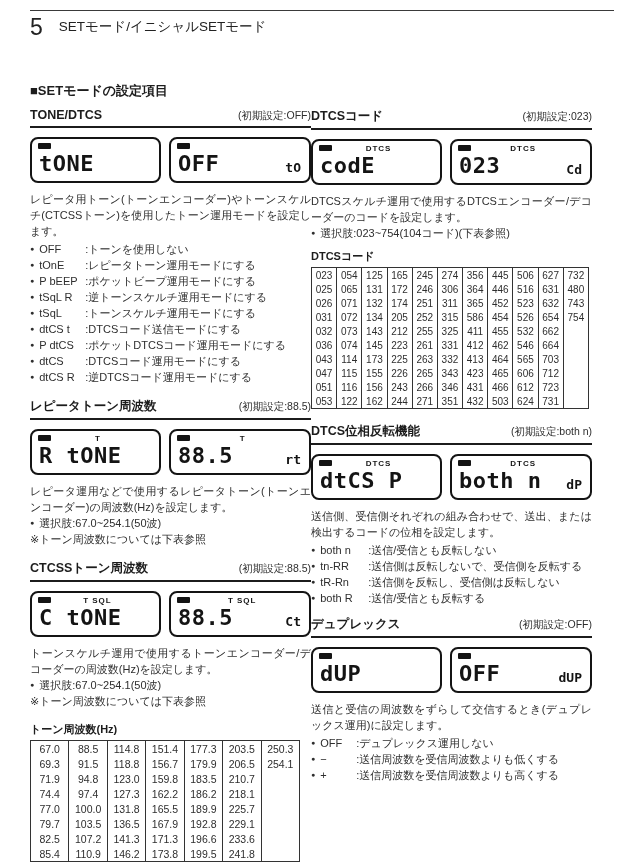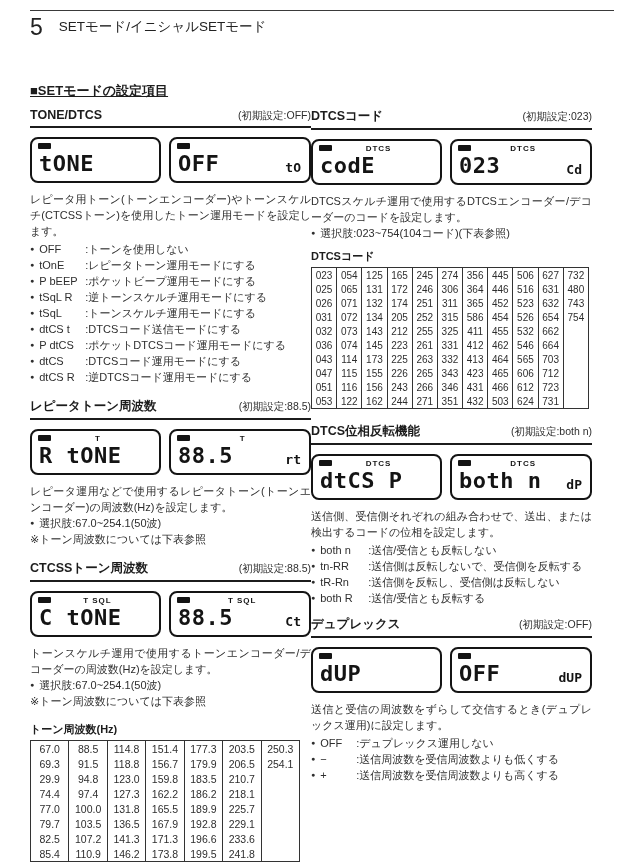--- a/index.html
+++ b/index.html
@@ -11,21 +11,21 @@
   }
   .page{position:relative;width:644px;height:868px;overflow:hidden;background:#fff;}
 
   
   .header{padding:10px 30px 0 30px;}
   .toprule{border-top:1.5px solid #3a3a3a;height:0;}
   .hrow{display:flex;align-items:flex-start;margin-top:3px;}
   .chapnum{font-size:23px;line-height:26px;color:#222;}
   .chaptitle{font-size:13.5px;line-height:26px;margin-left:16px;color:#222;}
 
-  .setmode-heading{margin:42px 0 8px 30px;font-size:13px;font-weight:bold;color:#1d1d1d;text-decoration:underline;}
+  .setmode-heading{margin:42px 0 8px 30px;font-size:13px;font-weight:bold;color:#1d1d1d;}
 
   
   .cols{display:flex;padding:0 27px 0 30px;align-items:flex-start;}
   .col{width:281px;flex:none;}
 
   
   .sec{margin-bottom:13px;}
   .sechead{display:flex;justify-content:space-between;align-items:baseline;
            border-bottom:2px solid #1c1c1c;padding-bottom:3px;}
   .sectitle{font-weight:bold;font-size:12.5px;color:#1c1c1c;}
@@ -218,21 +218,21 @@
             <tr>
               <td>69.3</td>
               <td>91.5</td>
               <td>118.8</td>
               <td>156.7</td>
               <td>179.9</td>
               <td>206.5</td>
               <td>254.1</td>
             </tr>
             <tr>
-              <td>29.9</td>
+              <td>71.9</td>
               <td>94.8</td>
               <td>123.0</td>
               <td>159.8</td>
               <td>183.5</td>
               <td>210.7</td>
               <td></td>
             </tr>
             <tr>
               <td>74.4</td>
               <td>97.4</td>

